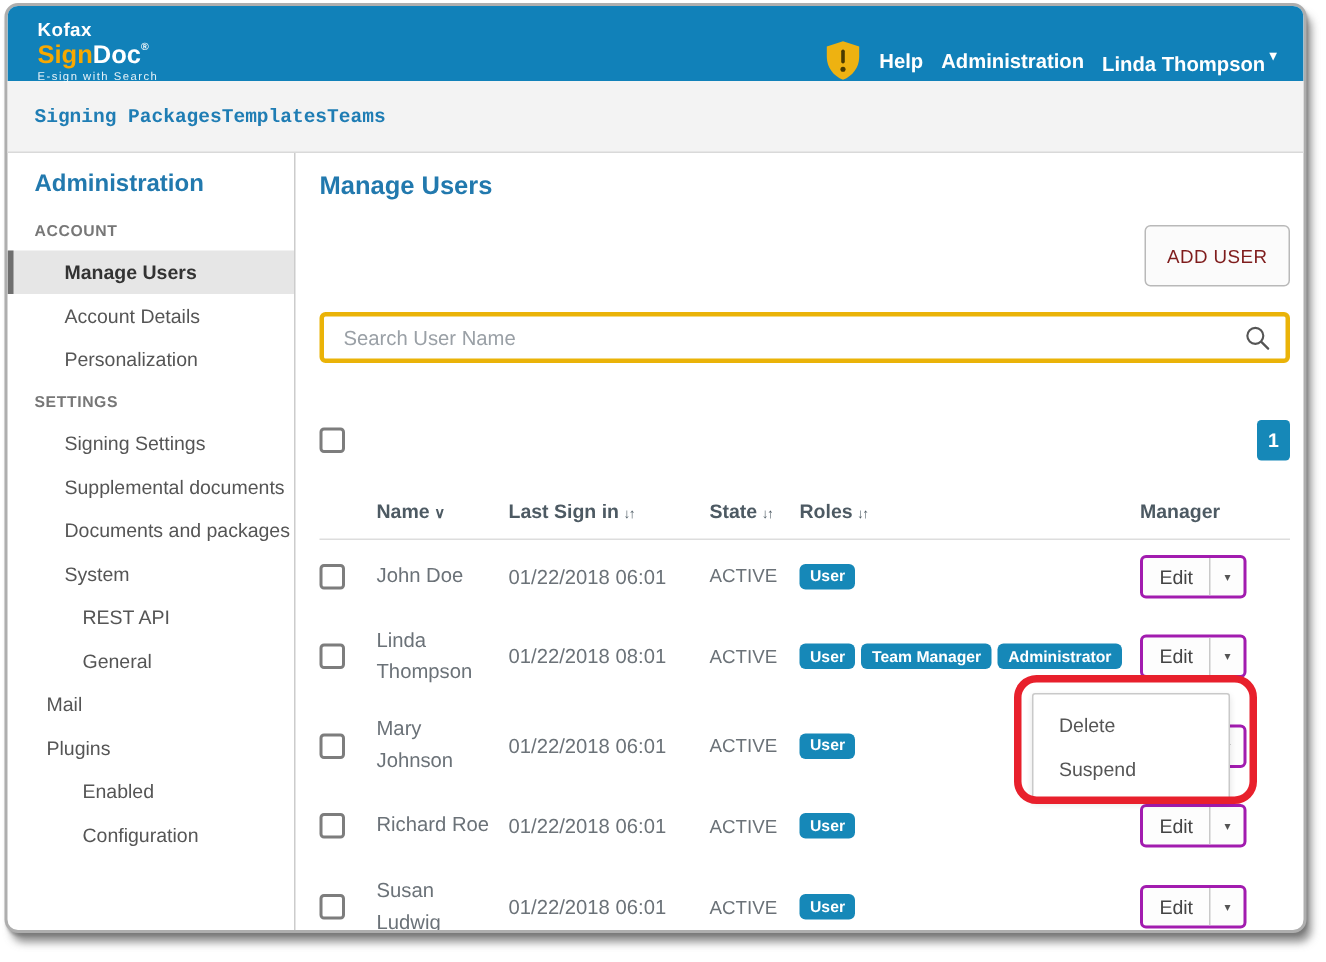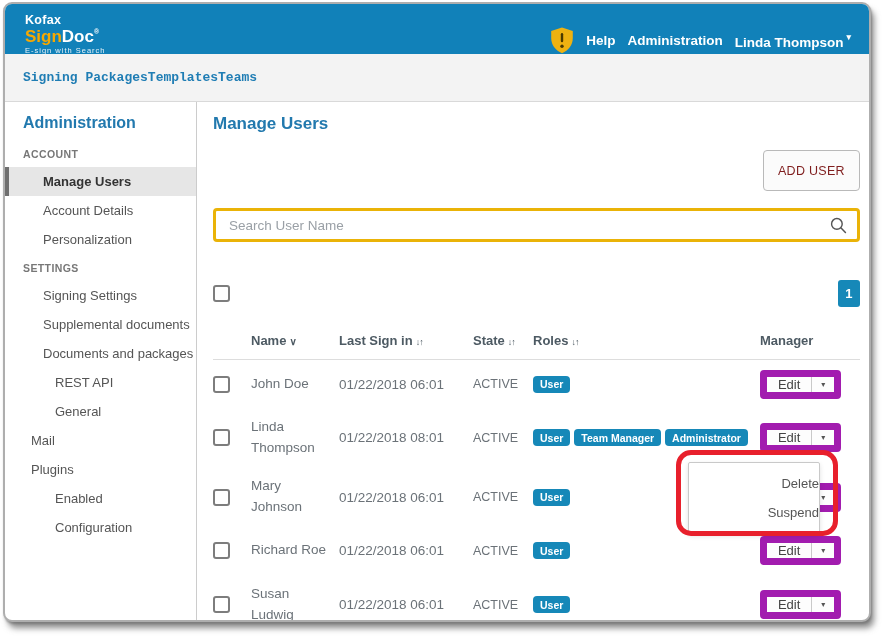--- a/index.html
+++ b/index.html
@@ -66,26 +66,26 @@
   .th .vcaret { font-size:10px; margin-left:3px; }
   .th.opt { padding-left:12px; }
 
   .row { padding:9px 0; min-height:48px; }
   .cell { font-size:13.5px; color:#6b7278; }
   .cell.name { padding-right:10px; line-height:1.55; }
   .cell.state { font-size:12.5px; }
   .roles { display:flex; gap:4px; white-space:nowrap; }
   .badge { background:#1688b8; color:#fff; font-size:10.5px; font-weight:bold; padding:2.5px 7px; border-radius:4px; }
   .editwrap { padding-left:12px; }
-  .splitbtn { display:inline-flex; height:29px; border:7px solid #a21caf; border-radius:4px; background:#fdfdfd; overflow:hidden; }
+  .splitbtn { display:inline-flex; height:29px; border:2px solid #a21caf; border-radius:4px; background:#fdfdfd; overflow:hidden; }
   .splitbtn .edit { padding:0 11px; font-size:13px; color:#444; display:flex; align-items:center; cursor:pointer; }
   .splitbtn .caretseg { width:23px; border-left:1px solid #c9c9c9; display:flex; align-items:center; justify-content:center; font-size:8px; color:#555; cursor:pointer; }
 
   
-  .dropdown { position:absolute; left:683px; top:458px; width:132px; background:#fff; border:1px solid #c9c9c9; border-radius:2px; box-shadow:0 2px 5px rgba(0,0,0,.12); padding:6px 0; z-index:5;text-align:right; }
+  .dropdown { position:absolute; left:683px; top:458px; width:132px; background:#fff; border:1px solid #c9c9c9; border-radius:2px; box-shadow:0 2px 5px rgba(0,0,0,.12); padding:6px 0; z-index:5; }
   .dd-item { font-size:13px; color:#555; padding:7px 0 7px 17px; cursor:pointer; }
   .annotation { position:absolute; left:671px; top:446px; width:162px; height:86px; border:5px solid #e8202c; border-radius:15px; z-index:6; pointer-events:none; }
 </style>
 </head>
 <body>
 
 <div class="canvas">
   <div class="frame">
 
     <div class="topbar">
@@ -119,20 +119,21 @@
       <div class="sidebar">
         <div class="sb-title">Administration</div>
         <div class="sb-section">ACCOUNT</div>
         <div class="sb-item lv1 selected">Manage Users</div>
         <div class="sb-item lv1">Account Details</div>
         <div class="sb-item lv1">Personalization</div>
         <div class="sb-section">SETTINGS</div>
         <div class="sb-item lv1">Signing Settings</div>
         <div class="sb-item lv1">Supplemental documents</div>
         <div class="sb-item lv1">Documents and packages</div>
+        <div class="sb-item lv1">System</div>
         <div class="sb-item lv2">REST API</div>
         <div class="sb-item lv2">General</div>
         <div class="sb-item lv0">Mail</div>
         <div class="sb-item lv0">Plugins</div>
         <div class="sb-item lv2">Enabled</div>
         <div class="sb-item lv2">Configuration</div>
       </div>
 
       <div class="main">
         <div class="page-title">Manage Users</div>

